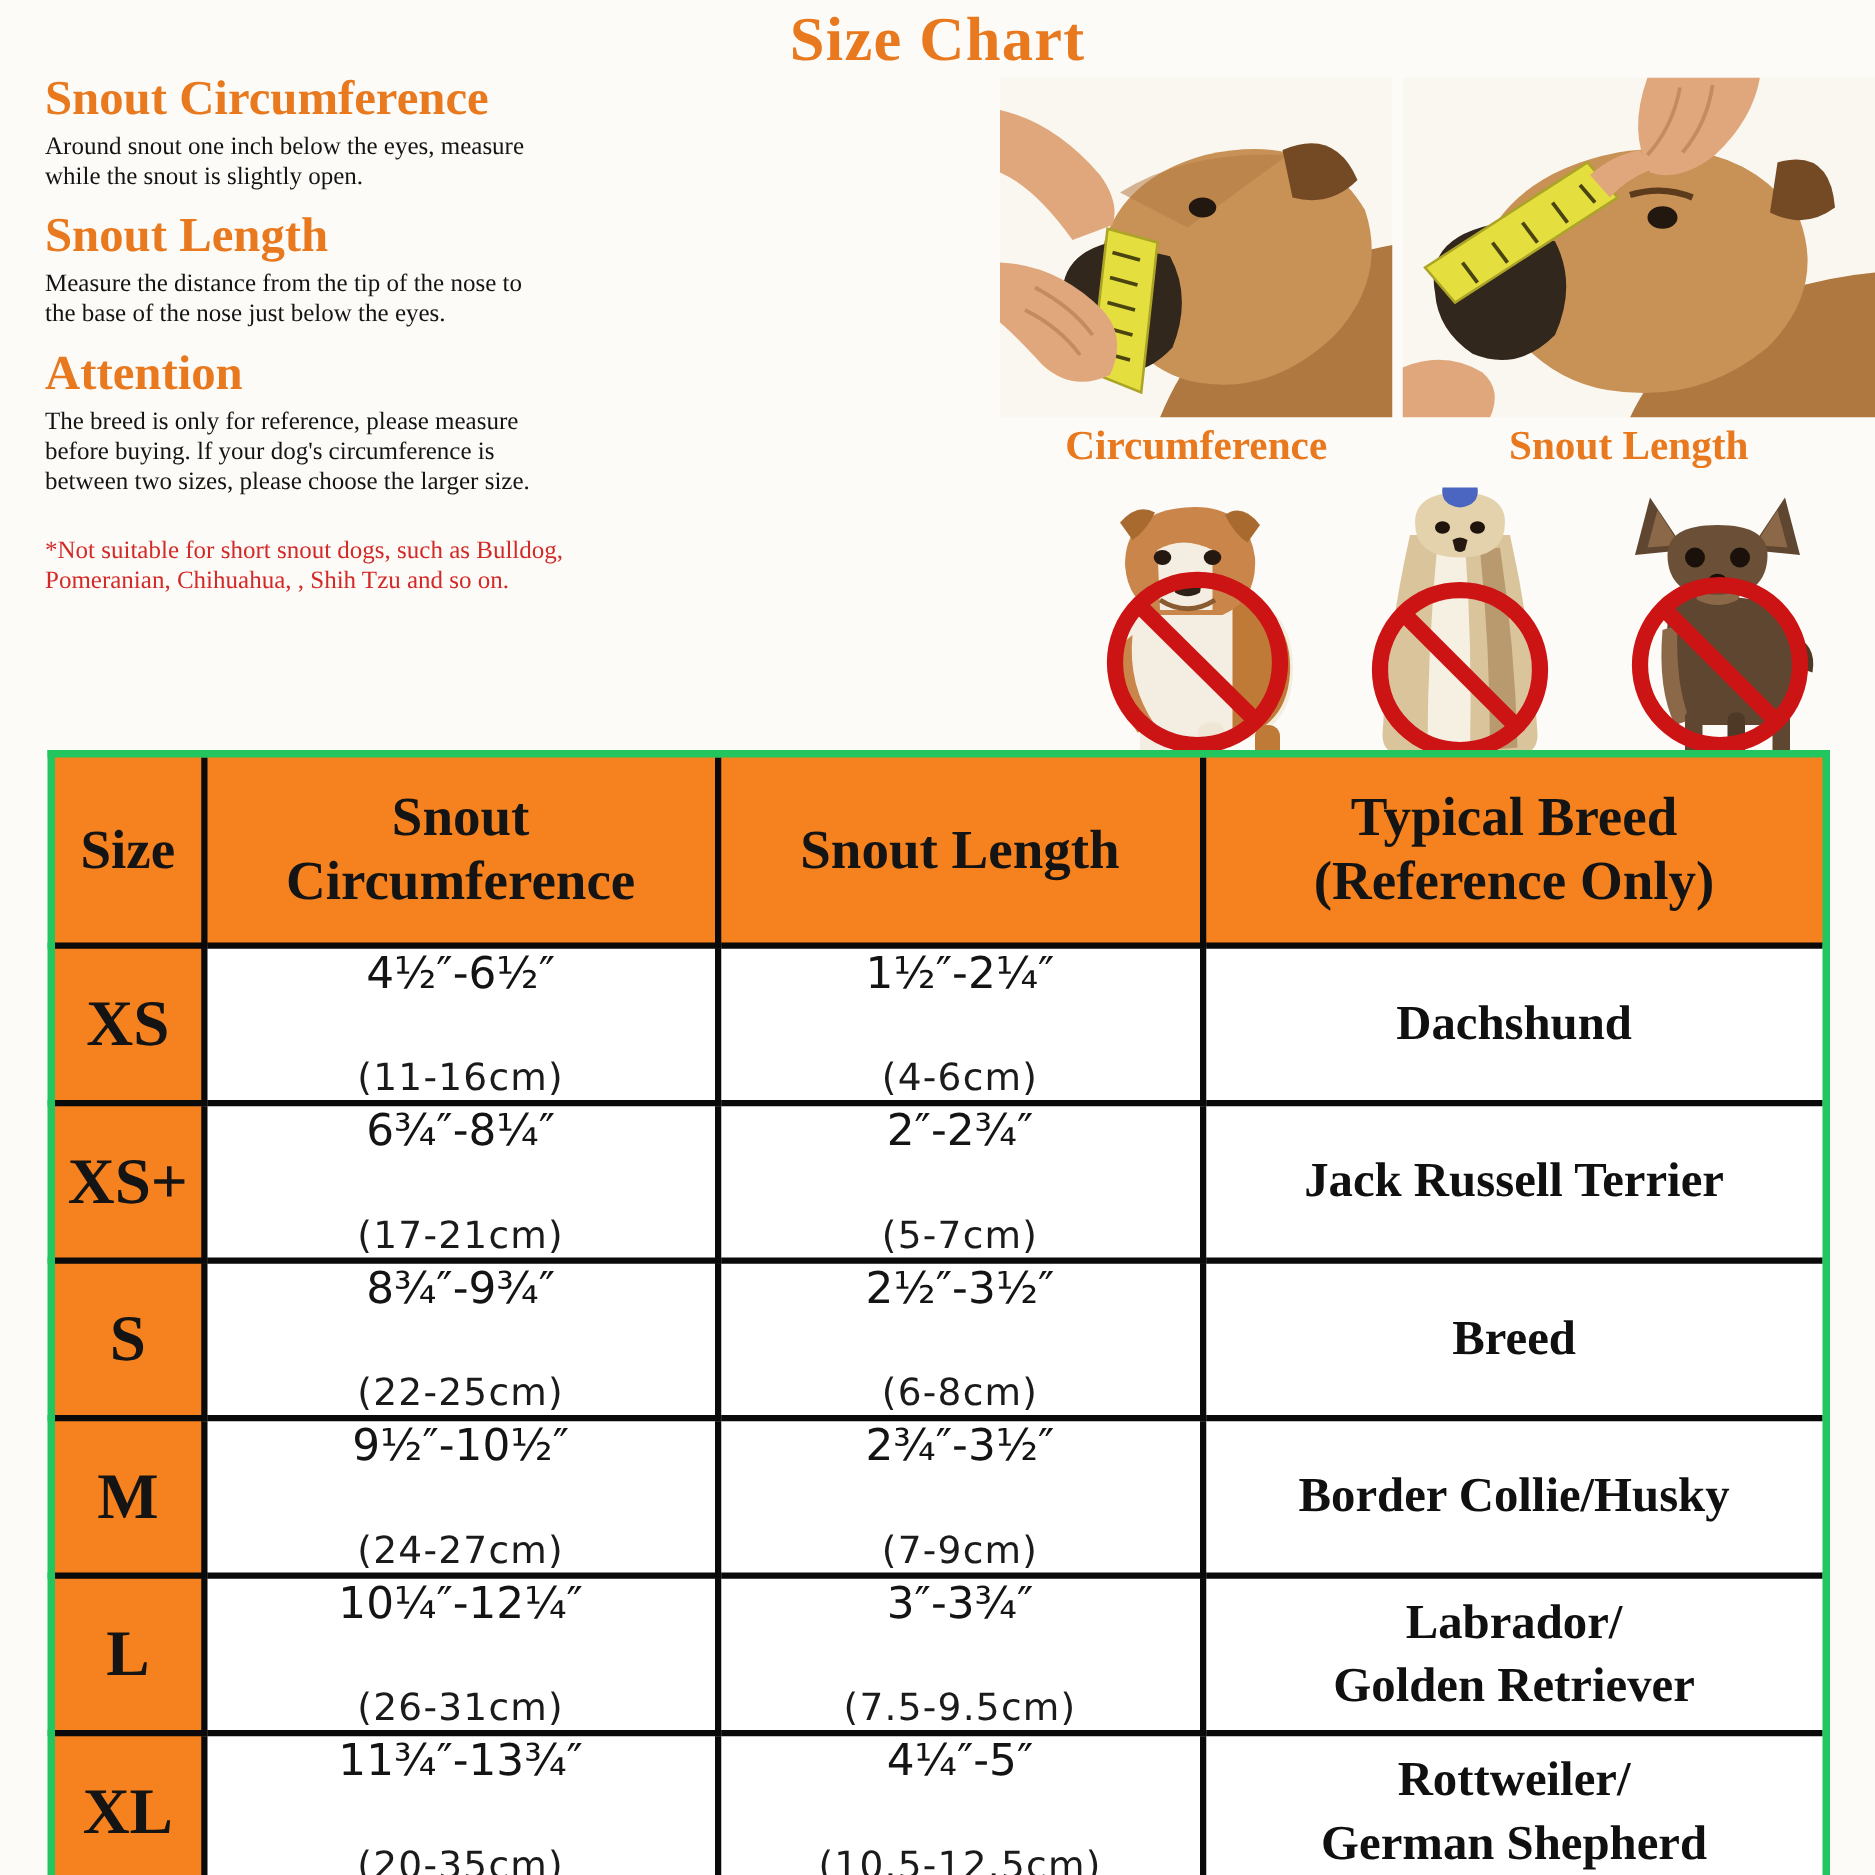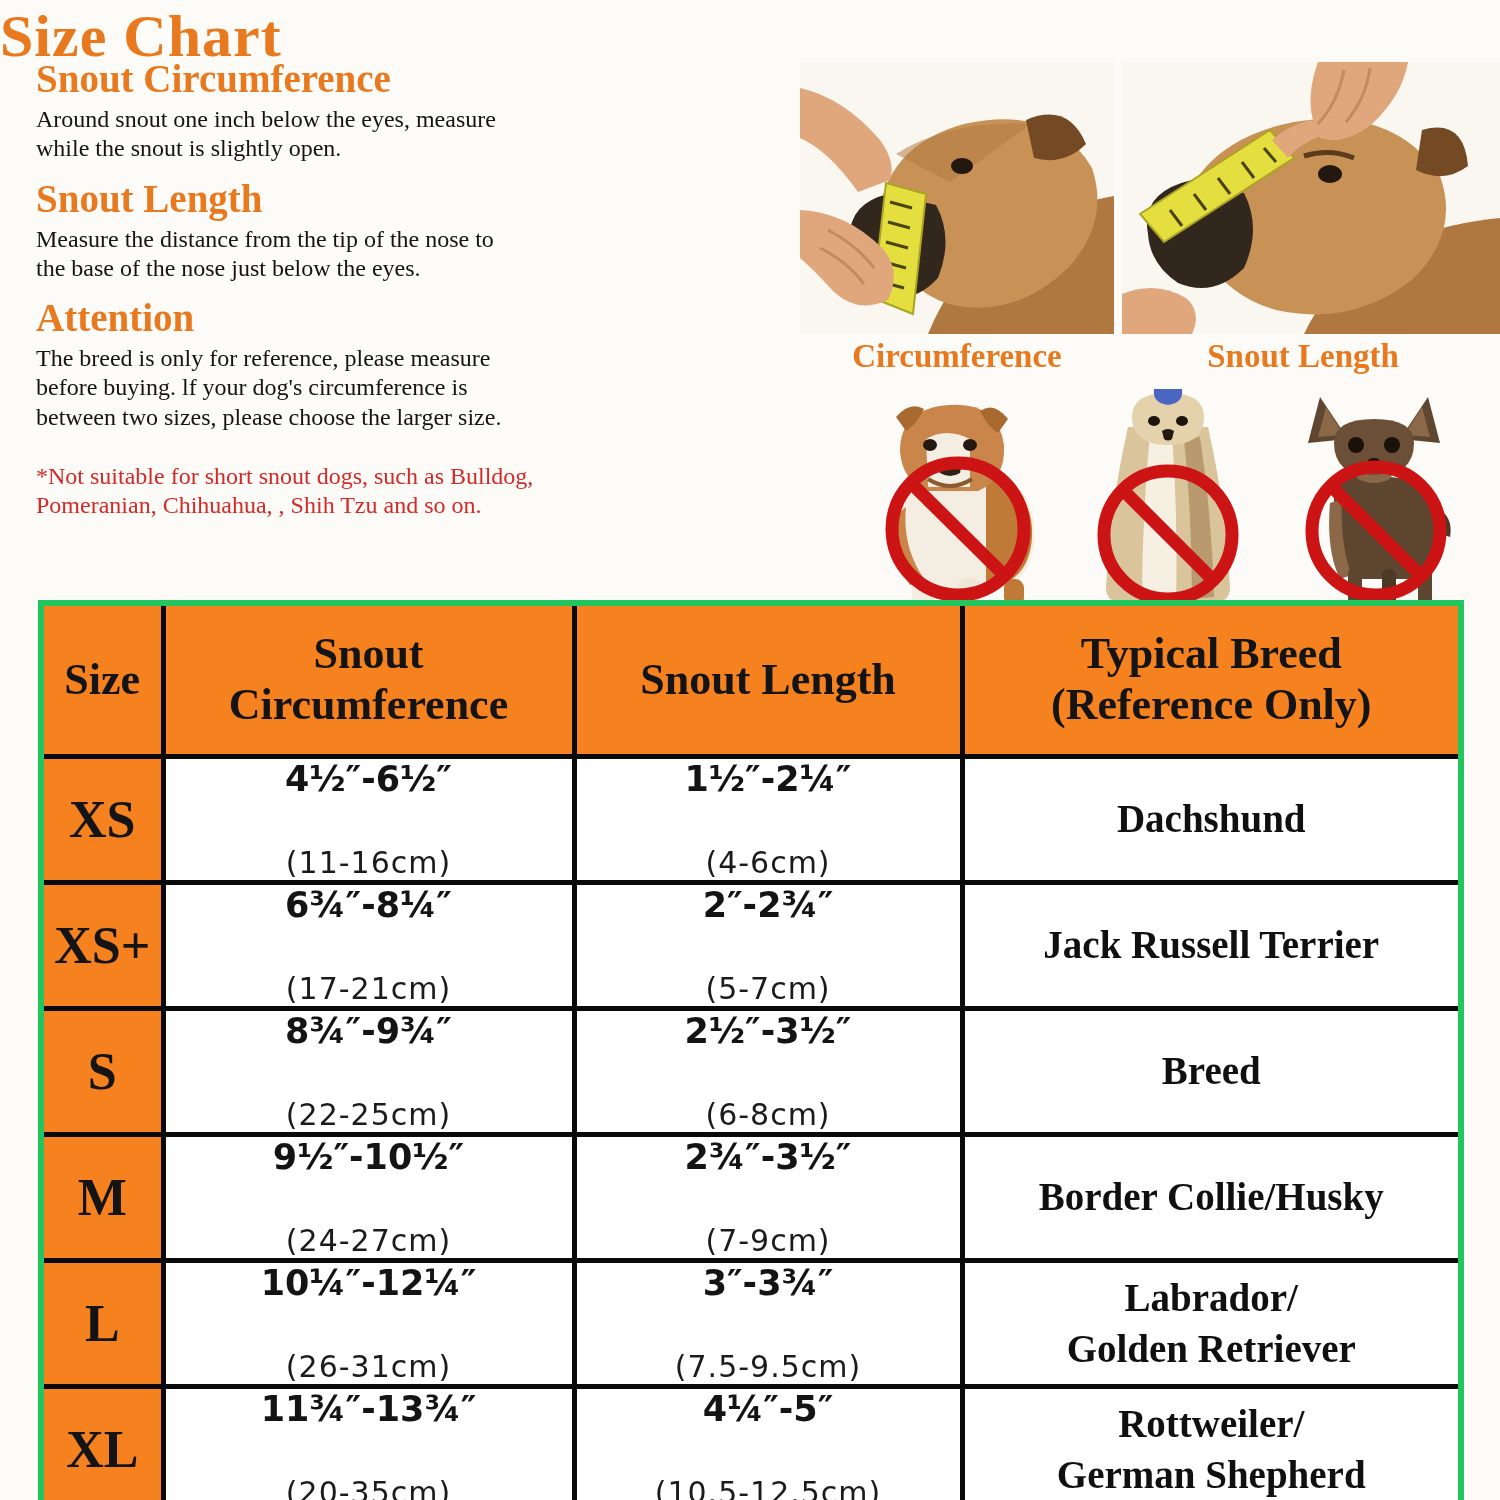--- a/index.html
+++ b/index.html
@@ -3,27 +3,27 @@
 <meta charset="utf-8">
 <style>
   html,body{margin:0;padding:0;}
   .page{
     position:relative;width:1500px;height:1500px;
     background:#FCFBF8;color:#121212;overflow:hidden;
     font-family:"Liberation Serif","DejaVu Serif",serif;
   }
   
   .title{
-    position:absolute;top:2px;left:0;width:100%;
-    font-size:60px;font-weight:bold;color:#E8791F;margin:0;letter-spacing:1px;
+    position:absolute;top:2px;left:0;width:100%;text-align:center;
+    font-size:50px;font-weight:bold;color:#E8791F;margin:0;letter-spacing:1px;
   }
   
   .left-col{position:absolute;left:36px;top:56px;width:752px;}
   .left-col h2{font-size:39px;font-weight:bold;color:#E8791F;margin:0 0 4px 0;}
-  .left-col p{font-size:24px;line-height:1.22;margin:0 0 12px 0;white-space:pre-line;color:#141414;}
+  .left-col p{font-size:20px;line-height:1.22;margin:0 0 12px 0;white-space:pre-line;color:#141414;}
   .warning{color:#D32A28 !important;margin-top:30px !important;font-size:32px;}
   
   .right-col{position:absolute;left:800px;top:62px;width:700px;}
   .photos{display:flex;gap:8px;}
   .photos figure{margin:0;padding:0;}
   .photo-labels{display:flex;margin-top:0px;}
   .photo-labels span{display:block;font-weight:bold;color:#E8791F;font-size:33px;text-align:center;}
   .photo-labels span:nth-child(1){width:314px;}
   .photo-labels span:nth-child(2){width:378px;}
   .dogs{display:flex;gap:26px;margin:12px 0 0 66px;}
@@ -40,21 +40,21 @@
   .size-table thead th{
     background:#F5821F;color:#141414;font-weight:bold;
     font-size:44px;line-height:1.15;height:148px;white-space:pre-line;
   }
   .size-table tbody tr{height:121px;}
   .size-table tbody th.size-cell{
     background:#F5821F;font-size:52px;font-weight:bold;color:#141414;
   }
   .size-table .in{
     font-family:"DejaVu Sans","Liberation Sans",sans-serif;
-    font-weight:bold;font-size:35px;margin-bottom:13px;color:#141414;
+    font-weight:normal;font-size:35px;margin-bottom:13px;color:#141414;
   }
   .size-table .cm{
     font-family:"DejaVu Sans","Liberation Sans",sans-serif;
     font-size:30px;color:#1B1B1B;letter-spacing:1px;margin-top:46px;
   }
   .size-table td.breed-cell{
     font-size:39px;font-weight:bold;line-height:1.3;white-space:pre-line;color:#101010;
   }
 </style>
 </head>

